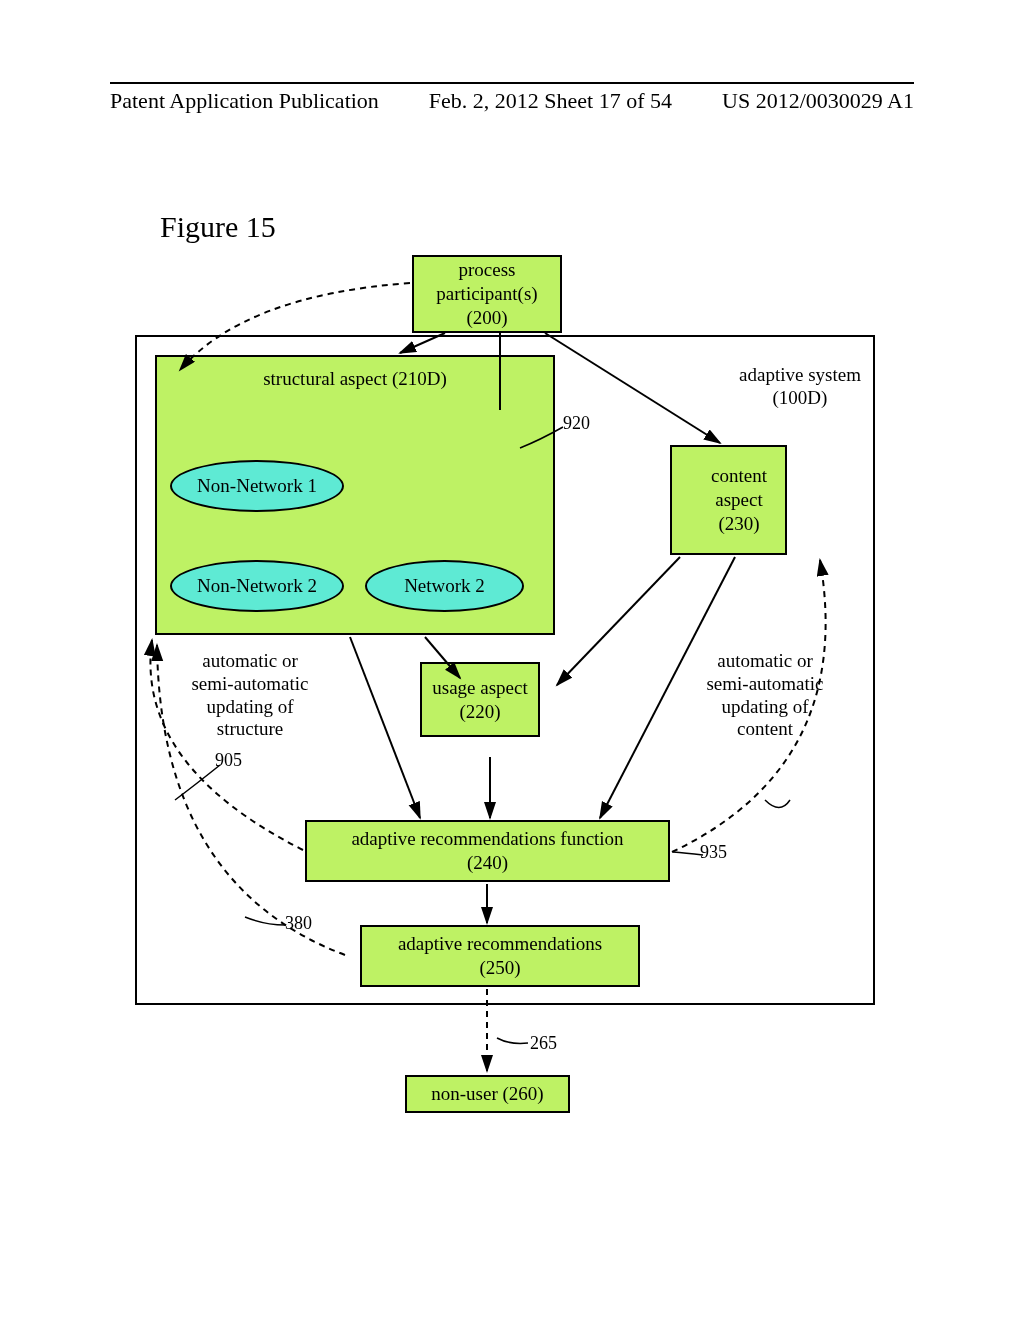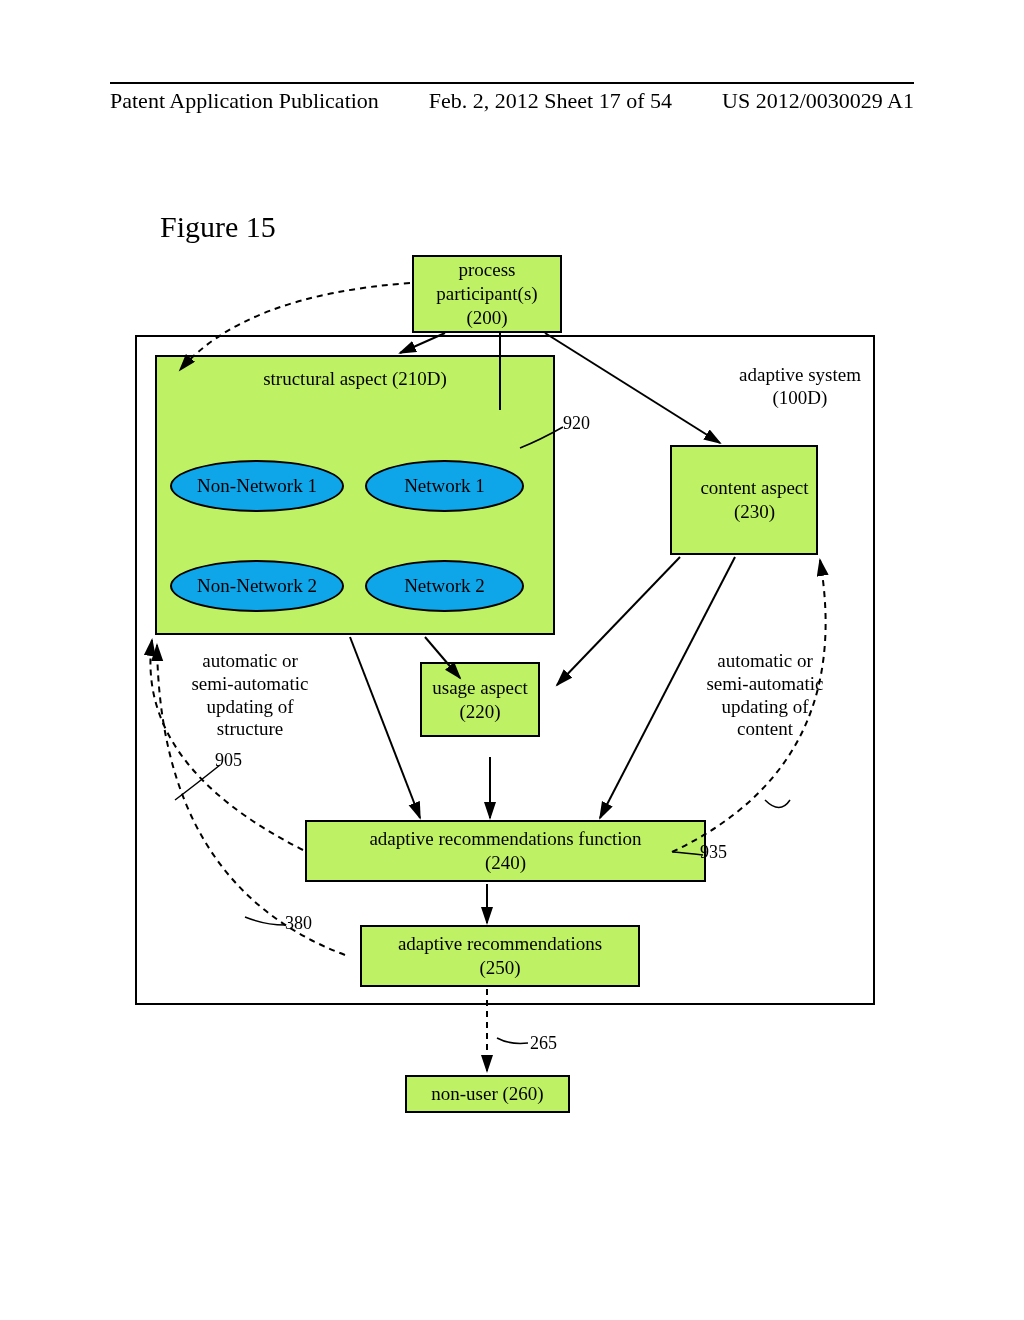--- a/index.html
+++ b/index.html
@@ -47,21 +47,21 @@
     text-align: center;
     font-size: 19px;
     line-height: 1.25;
     padding: 4px;
     box-sizing: border-box;
   }
   .ellipse {
     position: absolute;
     border: 2px solid #000;
     border-radius: 50%;
-    background: #0ea5e9;
+    background: #5eead4;
     display: flex;
     justify-content: center;
     align-items: center;
     font-size: 19px;
   }
   .label {
     position: absolute;
     font-size: 19px;
     text-align: center;
     line-height: 1.2;
@@ -96,31 +96,30 @@
   <div class="label" style="left:595px; top:80px; width:160px;margin-top:39px;">adaptive system
 (100D)</div>
 
   <div class="box" style="left:287px; top:10px; width:150px; height:78px; white-space:pre-line;">process
 participant(s)
 (200)</div>
 
   <div class="box" style="left:30px; top:110px; width:400px; height:280px; align-items:flex-start; padding-top:10px;">structural aspect (210D)</div>
 
   <div class="ellipse" style="left:45px; top:215px; width:170px; height:48px;">Non-Network 1</div>
-  <div class="ellipse" style="left:240px; top:215px; width:155px; height:48px;">Network 1</div>
   <div class="ellipse" style="left:45px; top:315px; width:170px; height:48px;">Non-Network 2</div>
   <div class="ellipse" style="left:240px; top:315px; width:155px; height:48px;">Network 2</div>
 
-  <div class="box" style="left:545px; top:200px; width:148px; height:110px; white-space:pre-line;padding-left:25px;">content aspect
+  <div class="box" style="left:545px; top:200px; width:117px; height:110px; white-space:pre-line;padding-left:25px;">content aspect
 (230)</div>
 
   <div class="box" style="left:295px; top:417px; width:120px; height:75px; white-space:pre-line;">usage aspect
 (220)</div>
 
-  <div class="box" style="left:180px; top:575px; width:401px; height:62px; white-space:pre-line;">adaptive recommendations function
+  <div class="box" style="left:180px; top:575px; width:365px; height:62px; white-space:pre-line;">adaptive recommendations function
 (240)</div>
 
   <div class="box" style="left:222px; top:680px; width:280px; height:62px; white-space:pre-line;margin-left:13px;">adaptive recommendations
 (250)</div>
 
   <div class="box" style="left:280px; top:830px; width:165px; height:38px;">non-user (260)</div>
 
   <div class="label" style="left:55px; top:405px; width:140px; white-space:pre-line;">automatic or
 semi-automatic
 updating of

